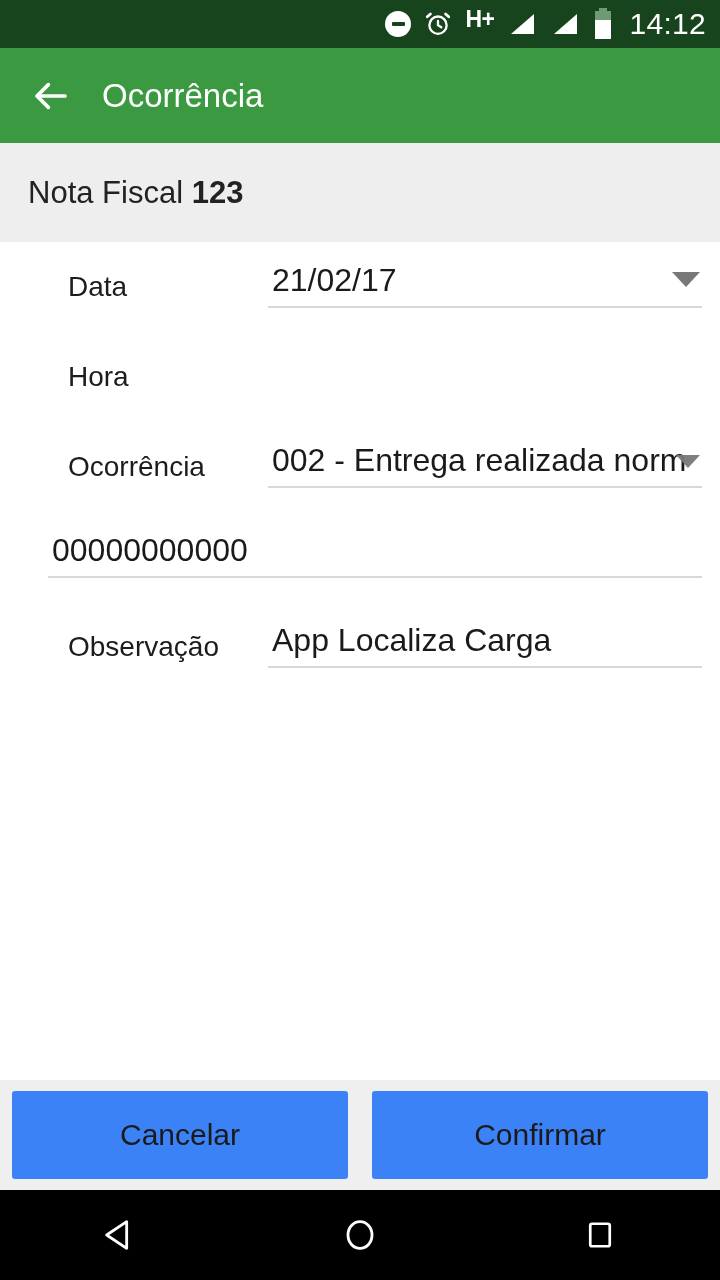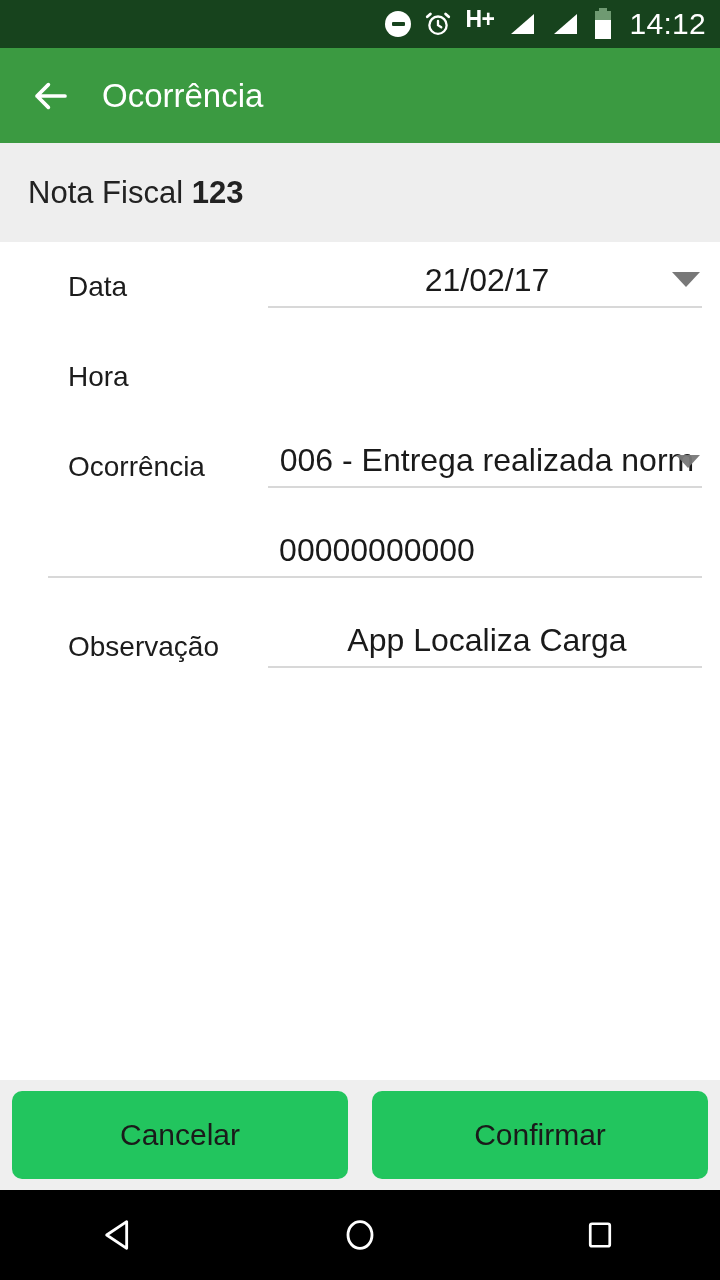--- a/index.html
+++ b/index.html
@@ -43,21 +43,21 @@
   .nf-text{ font-size:31px; color:#222; font-weight:400; }
   .nf-text b{ font-weight:bold; }
 
   
   .form{ position:absolute; top:242px; left:0; width:720px;padding-left:48px; }
   .row{ position:relative; height:90px; display:flex; align-items:flex-start; }
   .row-label{
     width:220px; padding-left:20px; font-size:28px; color:#1c1c1c;
     line-height:90px; white-space:nowrap;
   }
-  .field{ position:relative; flex:1; margin-right:18px; height:90px;text-align:center; }
+  .field{ position:relative; flex:1; margin-right:18px; height:90px; }
   .field-value{
     position:absolute; left:4px; right:0; top:16px;
     font-size:32px; color:#1a1a1a; white-space:nowrap;
     overflow:hidden; line-height:44px;
   }
   .field-underline{
     position:absolute; left:0; right:0; bottom:24px; height:2px; background:#d8d8d8;
   }
   .caret{
     position:absolute; right:2px; top:30px;
@@ -70,21 +70,21 @@
     border-top:13px solid #787878; top:33px; opacity:.95;
   }
 
   
   .footer{
     position:absolute; left:0; bottom:90px; width:720px; height:110px;
     background:#efefef; display:flex; align-items:center;
     justify-content:space-between; padding:0 12px;
   }
   .btn{
-    width:336px; height:88px; background:#22c55e; border:none; border-radius:10px;
+    width:336px; height:88px; background:#3b82f6; border:none; border-radius:3px;
     font-family:"Liberation Sans", sans-serif; font-size:30px; color:#1a1a1a;
     cursor:pointer;
   }
 
   
   .nav-bar{
     position:absolute; left:0; bottom:0; width:720px; height:90px;
     background:#000; display:flex; align-items:center; justify-content:space-around;
   }
   .nav-btn{ width:90px; height:90px; display:flex; align-items:center;
@@ -154,21 +154,21 @@
       </div>
     </div>
 
     <div class="row">
       <div class="row-label">Hora</div>
     </div>
 
     <div class="row">
       <div class="row-label">Ocorrência</div>
       <div class="field">
-        <div class="field-value">006 - Entrega realizada norm</div>
+        <div class="field-value">002 - Entrega realizada norm</div>
         <div class="field-underline"></div>
         <span class="caret small"></span>
       </div>
     </div>
 
 
     <div class="row">
       <div class="field">
         <div class="field-value">00000000000</div>
         <div class="field-underline"></div>

